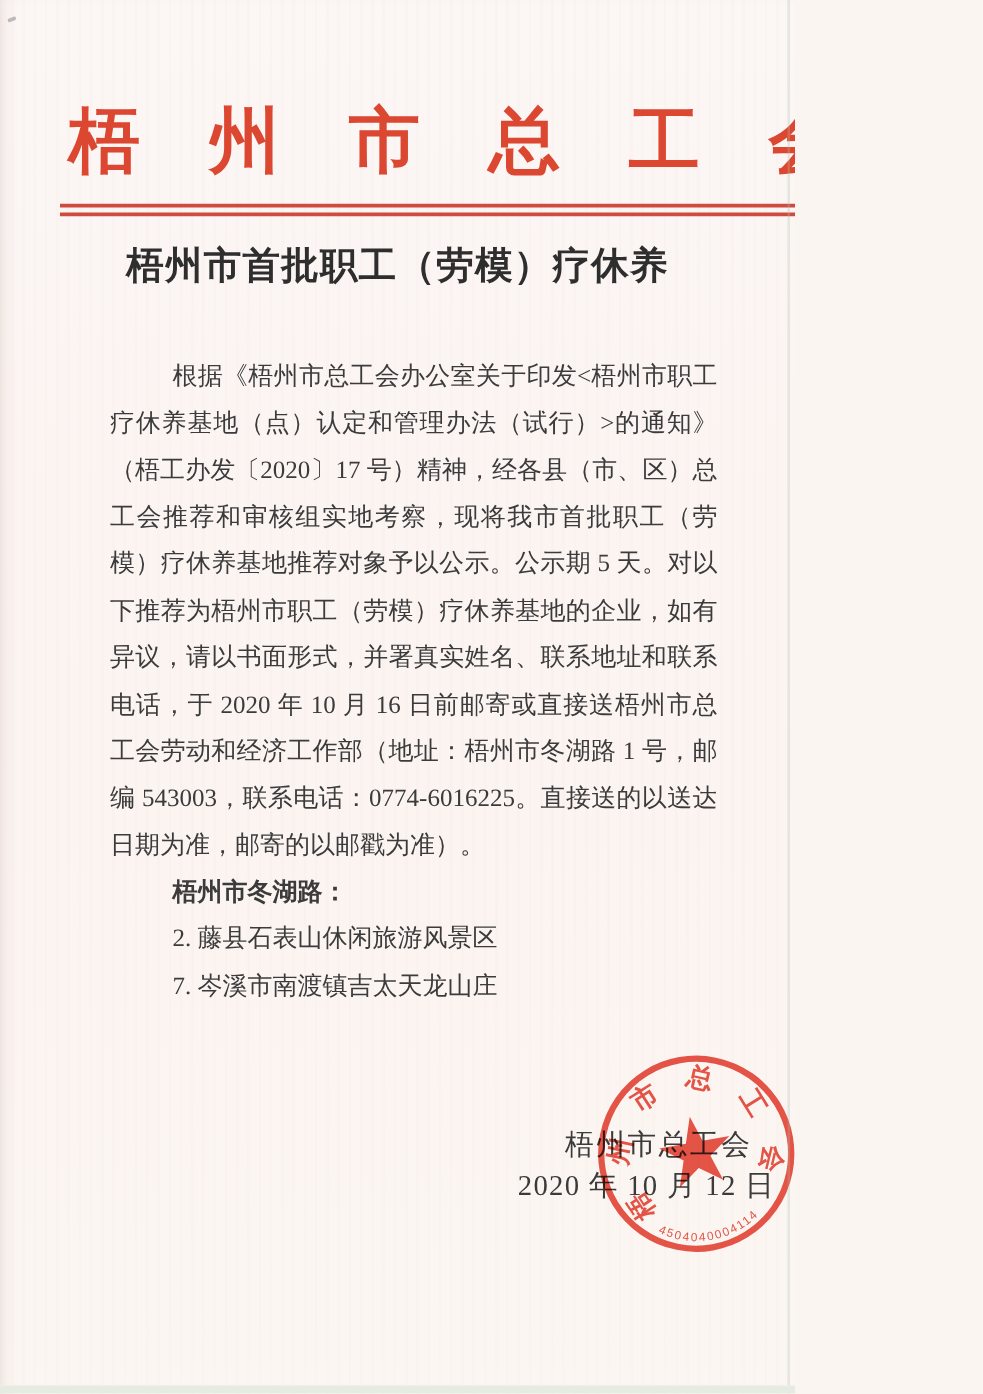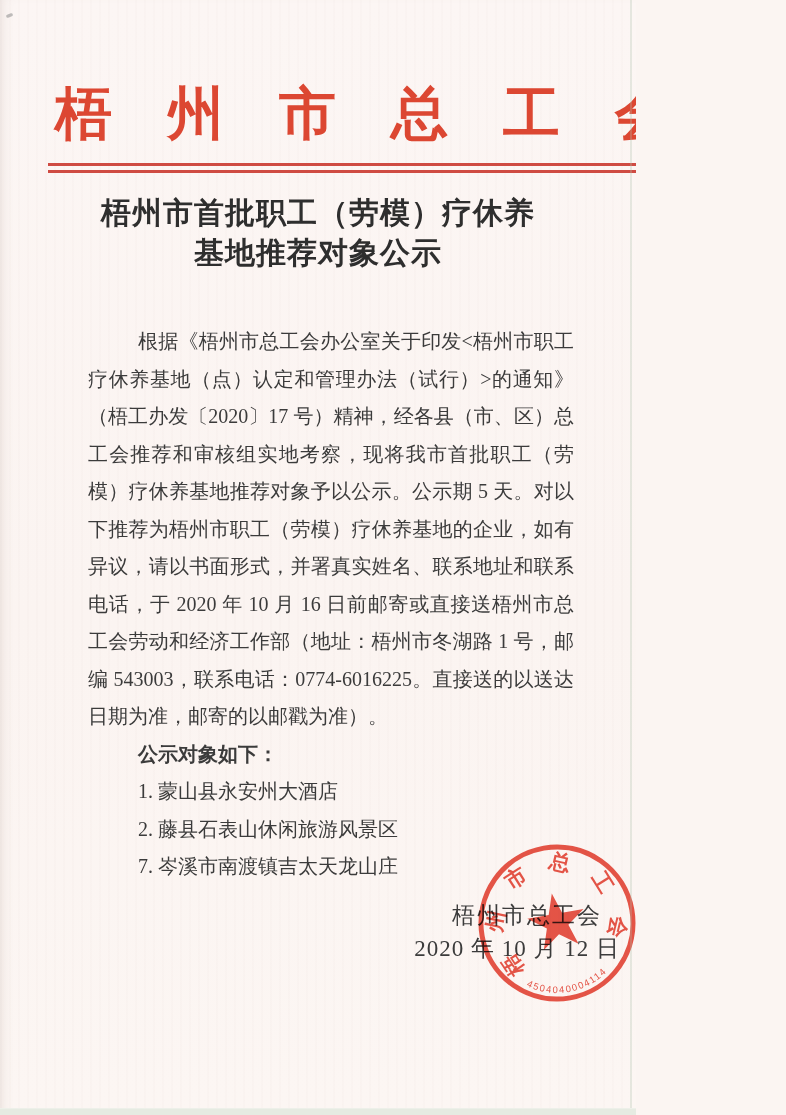--- a/index.html
+++ b/index.html
@@ -77,27 +77,25 @@
 <div class="page">
 
   <div class="speck"></div>
 
   <h1 class="org-header">梧州市总工会</h1>
 
   <div class="rule"></div>
 
   <div class="doc-title">
     <div>梧州市首批职工（劳模）疗休养</div>
-    <div>基地推荐对象公示</div>
   </div>
 
   <div class="body-text">
     <p class="para">根据《梧州市总工会办公室关于印发&lt;梧州市职工疗休养基地（点）认定和管理办法（试行）&gt;的通知》（梧工办发〔2020〕17 号）精神，经各县（市、区）总工会推荐和审核组实地考察，现将我市首批职工（劳模）疗休养基地推荐对象予以公示。公示期 5 天。对以下推荐为梧州市职工（劳模）疗休养基地的企业，如有异议，请以书面形式，并署真实姓名、联系地址和联系电话，于 2020 年 10 月 16 日前邮寄或直接送梧州市总工会劳动和经济工作部（地址：梧州市冬湖路 1 号，邮编 543003，联系电话：0774-6016225。直接送的以送达日期为准，邮寄的以邮戳为准）。</p>
-    <div class="list-head">公示对象如下：</div>
-    <div class="list-item">1. 蒙山县永安州大酒店</div>
+    <div class="list-head">梧州市冬湖路：</div>
     <div class="list-item">2. 藤县石表山休闲旅游风景区</div>
     <div class="list-item">7. 岑溪市南渡镇吉太天龙山庄</div>
   </div>
 
   <div class="sig-org">梧州市总工会</div>
   <div class="sig-date">2020 年 10 月 12 日</div>
 
   <svg class="seal" viewBox="0 0 170 170" xmlns="http://www.w3.org/2000/svg">
     <g transform="rotate(-10 85 85)">
       <circle cx="85" cy="85" r="76" fill="none" stroke="#e5483a" stroke-width="5"></circle>

